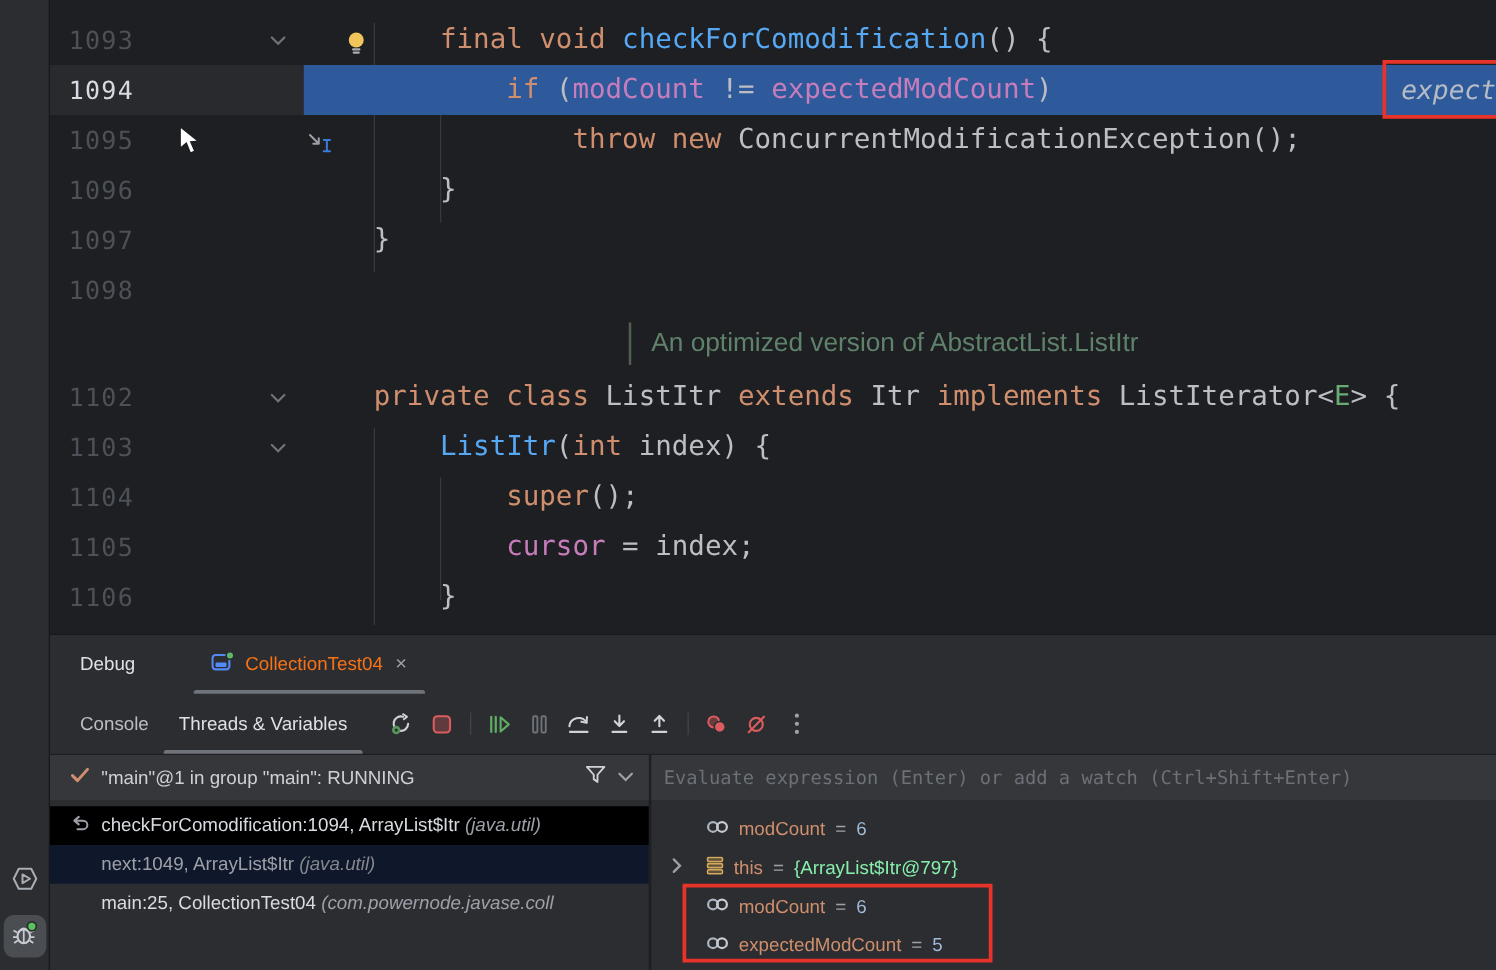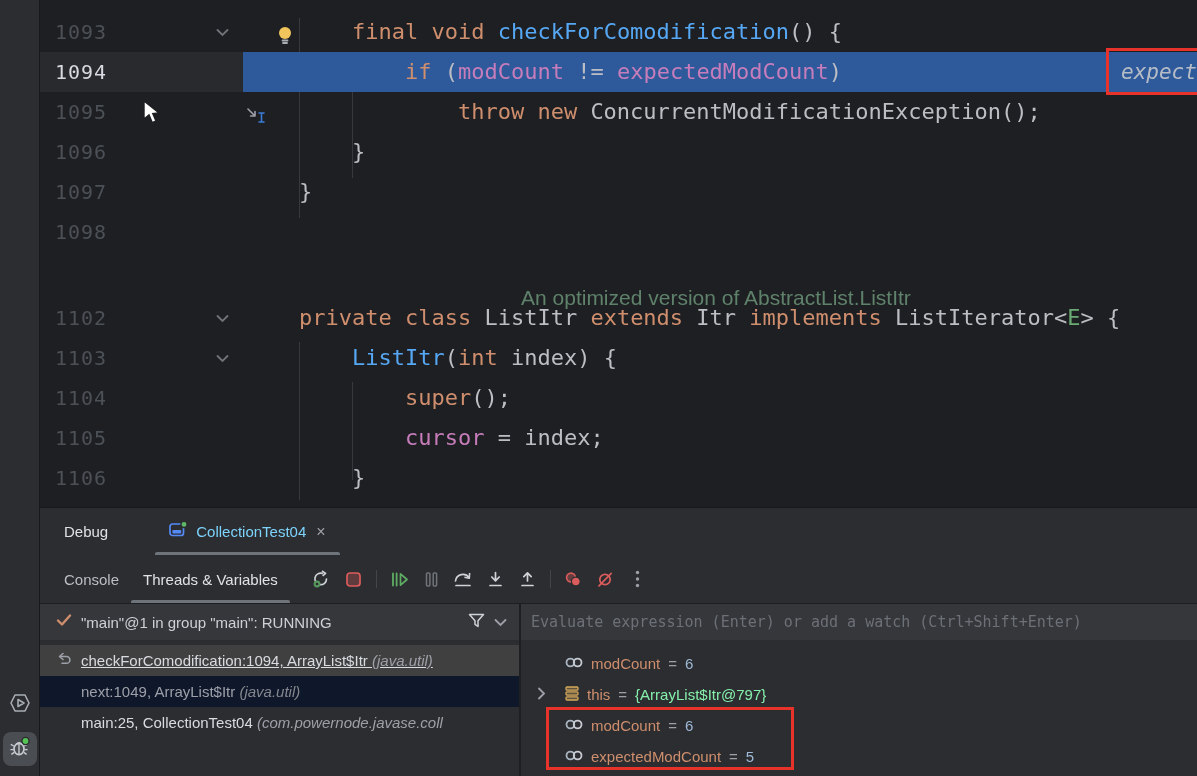--- a/index.html
+++ b/index.html
@@ -7,21 +7,21 @@
   body { position:relative; background:#1e1f22; font-family:"Liberation Sans","DejaVu Sans",sans-serif; color:#bcbec4; }
 
   
   .stripe { position:absolute; left:0; top:0; width:40px; height:776px; background:#2b2d30; border-right:1px solid #17181b; z-index:6; }
   .stripe-btn { position:absolute; left:3px; width:34px; height:34px; display:flex; align-items:center; justify-content:center; border-radius:8px; }
   .stripe-btn.active { background:#4a4d52; }
 
   
   .editor { position:absolute; left:40px; top:0; width:1157px; height:507px; background:#1e1f22; overflow:hidden; }
   .guide { position:absolute; width:1px; background:#37393e; z-index:0; }
-  .code-row { position:relative; display:flex; height:40px; line-height:40px; font-family:"DejaVu Sans Mono",monospace; font-size:22px; z-index:1;align-items:center; }
+  .code-row { position:relative; display:flex; height:40px; line-height:40px; font-family:"DejaVu Sans Mono",monospace; font-size:22px; z-index:1; }
   .code-row:first-child { margin-top:-28px; }
   .gutter { position:relative; width:203px; flex:0 0 203px; }
   .lnum { display:inline-block; margin-left:15px; font-size:20px; color:#4c5158; letter-spacing:1px; }
   .code-row.current .gutter { background:#282a2e; }
   .code-row.current .lnum { color:#d7dae0; }
   .fold { position:absolute; right:14px; top:0; height:40px; display:flex; align-items:center; color:#6f737a; }
   .code-cell { position:relative; flex:1; white-space:pre; padding-left:3px; color:#bcbec4; }
   .code-row.current .code-cell { background:#2e5a9b; }
   .tk-kw { color:#cf8e6d; } .tk-fn { color:#56a8f5; } .tk-pl { color:#bcbec4; }
   .tk-fld { color:#c77dbb; } .tk-gen { color:#6aab73; }
@@ -32,38 +32,38 @@
   .hint-box { position:absolute; left:863px; top:-4px; height:47px; border:3px solid #e7332a; display:flex; align-items:center; padding:0 12px; font-style:italic; font-size:21px; color:#b6bcc6; background:transparent; }
   .gutter-nav-icon { position:absolute; left:206px; top:8px; }
   .mouse-cursor { position:absolute; left:102px; top:100px; z-index:9; }
 
   
   .panel { position:absolute; left:40px; top:507px; width:1157px; height:269px; background:#2b2d30; border-top:1px solid #17181b; }
   .panel-header { position:relative; height:47px; display:flex; align-items:center; padding-left:24px; }
   .panel-title { font-size:15px; font-weight:normal; color:#dfe1e5; }
   .run-tab { position:relative; margin-left:47px; height:100%; display:flex; align-items:center; gap:8px; padding:0 14px; }
   .run-tab::after { content:""; position:absolute; left:0; right:0; bottom:0; height:3px; background:#6f737a; border-radius:2px 2px 0 0; }
-  .run-tab-label { font-size:15px; color:#7dd3fc; }
+  .run-tab-label { font-size:15px; color:#f97316; }
   .tab-close { color:#9da0a8; font-size:16px; margin-left:2px; }
   .view-row { position:relative; height:49px; display:flex; align-items:center; padding-left:12px; border-bottom:1px solid #1e1f22; }
   .view-tab { position:relative; height:100%; display:flex; align-items:center; padding:0 12px; font-size:15px; color:#bcbec4; }
   .view-tab.active { color:#dfe1e5; }
   .view-tab.active::after { content:""; position:absolute; left:0; right:0; bottom:0; height:3px; background:#6f737a; border-radius:2px 2px 0 0; }
   .toolbar { display:flex; align-items:center; gap:5px; margin-left:18px; }
   .tbtn { width:27px; height:27px; display:flex; align-items:center; justify-content:center; border-radius:4px; }
   .tsep { width:1px; height:18px; background:#43454a; margin:0 4px; }
 
   .panel-content { position:absolute; left:0; top:96px; right:0; bottom:0; display:flex; }
   .frames-pane { position:relative; width:481px; flex:0 0 481px; border-right:2px solid #1e1f22; }
   .thread-bar { height:36px; background:#35373b; display:flex; align-items:center; padding:0 12px 0 16px; gap:9px; }
   .thread-text { flex:1; font-size:15px; color:#ced0d6; white-space:nowrap; overflow:hidden; }
   .frames-list { padding-top:5px; }
   .frame-row { height:31px; display:flex; align-items:center; gap:9px; padding-left:16px; font-size:15px; color:#d8dbe0; white-space:nowrap; overflow:hidden; }
   .frame-row .pkg { font-style:italic; color:#9da0a8; }
-  .frame-row.selected { background:#404040;text-decoration:underline; }
+  .frame-row.selected { background:#000000; }
   .frame-row.olive { background:#0f172a; color:#9da0a8; }
   .frame-row.olive .pkg { color:#84878d; }
 
   .vars-pane { position:relative; flex:1; overflow:hidden; }
   .eval-bar { height:36px; background:#35373b; display:flex; align-items:center; padding-left:10px; font-family:"DejaVu Sans Mono",monospace; font-size:15px; color:#6c7077; white-space:nowrap; overflow:hidden; }
   .vars-list { padding-top:8px; }
   .var-row { position:relative; height:31px; display:flex; align-items:center; gap:8px; padding-left:44px; font-size:15px; }
   .var-chevron { position:absolute; left:16px; color:#9da0a8; }
   .var-name { color:#cf8e6d; } .var-eq { color:#9da0a8; }
   .var-value { color:#9fb9d6; } .var-value.muted { color:#86efac; }

